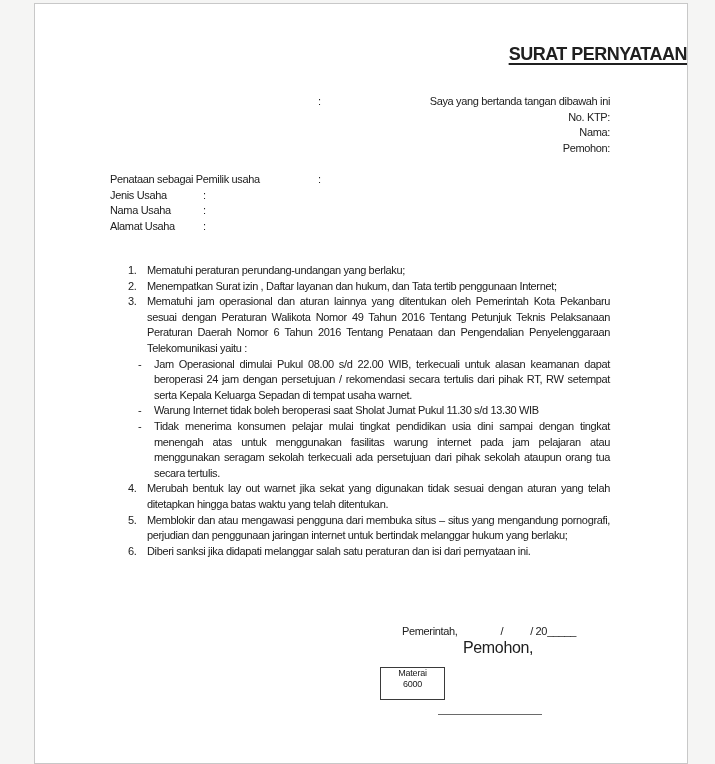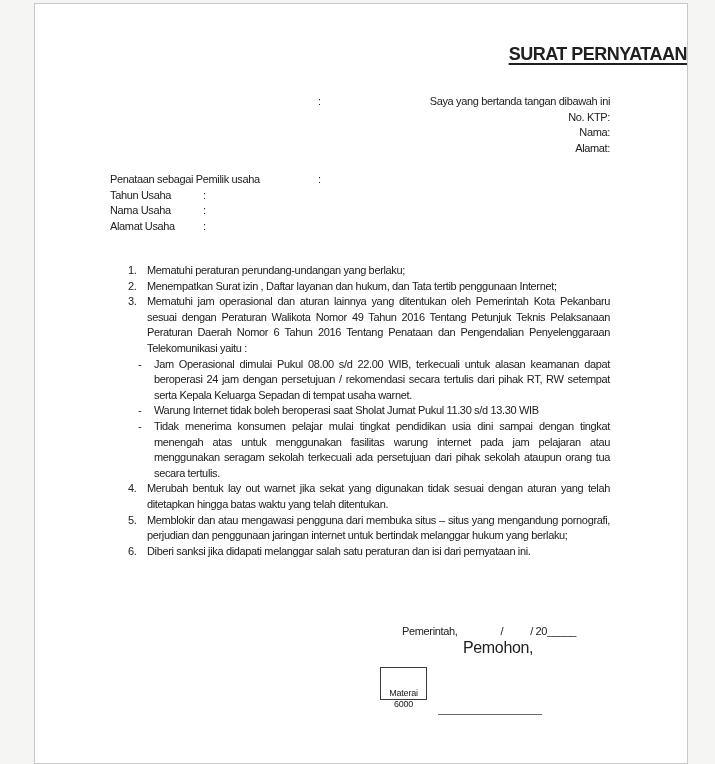--- a/index.html
+++ b/index.html
@@ -51,25 +51,25 @@
     font-size:11px;letter-spacing:-0.35px;line-height:15.6px;white-space:nowrap;
   }
   .close-date .sep1{margin-left:43px;}
   .close-date .sep2{margin-left:27px;}
   .close-signer{
     position:absolute;left:428px;top:636px;
     font-size:16px;letter-spacing:-0.35px;line-height:15.6px;
   }
   .stamp{
     position:absolute;left:345px;top:663px;
-    width:47px;height:33px;box-sizing:border-box;
+    width:65px;height:33px;box-sizing:border-box;
     border:1.5px solid #3a3a3a;
     text-align:center;
     font-size:9px;line-height:11px;letter-spacing:-0.2px;
-    padding-top:20px;
+    padding-top:0;
   }
   .sig-line{
     position:absolute;left:403px;top:698px;
     width:104px;height:12px;
     border-bottom:1.3px solid #6a6a6a;
   }
 </style>
 </head>
 <body>
 
@@ -84,31 +84,31 @@
       <span>Saya yang bertanda tangan dibawah ini</span>
       <span class="colon-abs">:</span>
     </div>
     <div class="line frow">
       <span class="flabel">No. KTP</span><span>:</span>
     </div>
     <div class="line frow">
       <span class="flabel">Nama</span><span>:</span>
     </div>
     <div class="line frow">
-      <span class="flabel">Alamat</span><span>:</span>
+      <span class="flabel">Pemohon</span><span>:</span>
     </div>
   </div>
 
   <div class="block" id="block-business">
     <div class="line">
       <span>Penataan sebagai Pemilik usaha</span>
       <span class="colon-abs">:</span>
     </div>
     <div class="line frow">
-      <span class="flabel"><span>Tahun Usaha</span><i></i></span><span>:</span>
+      <span class="flabel"><span>Jenis Usaha</span><i></i></span><span>:</span>
     </div>
     <div class="line frow">
       <span class="flabel"><span>Nama Usaha</span><i></i></span><span>:</span>
     </div>
     <div class="line frow">
       <span class="flabel"><span>Alamat Usaha</span><i></i></span><span>:</span>
     </div>
   </div>
 
   <div class="block" id="block-statement">

